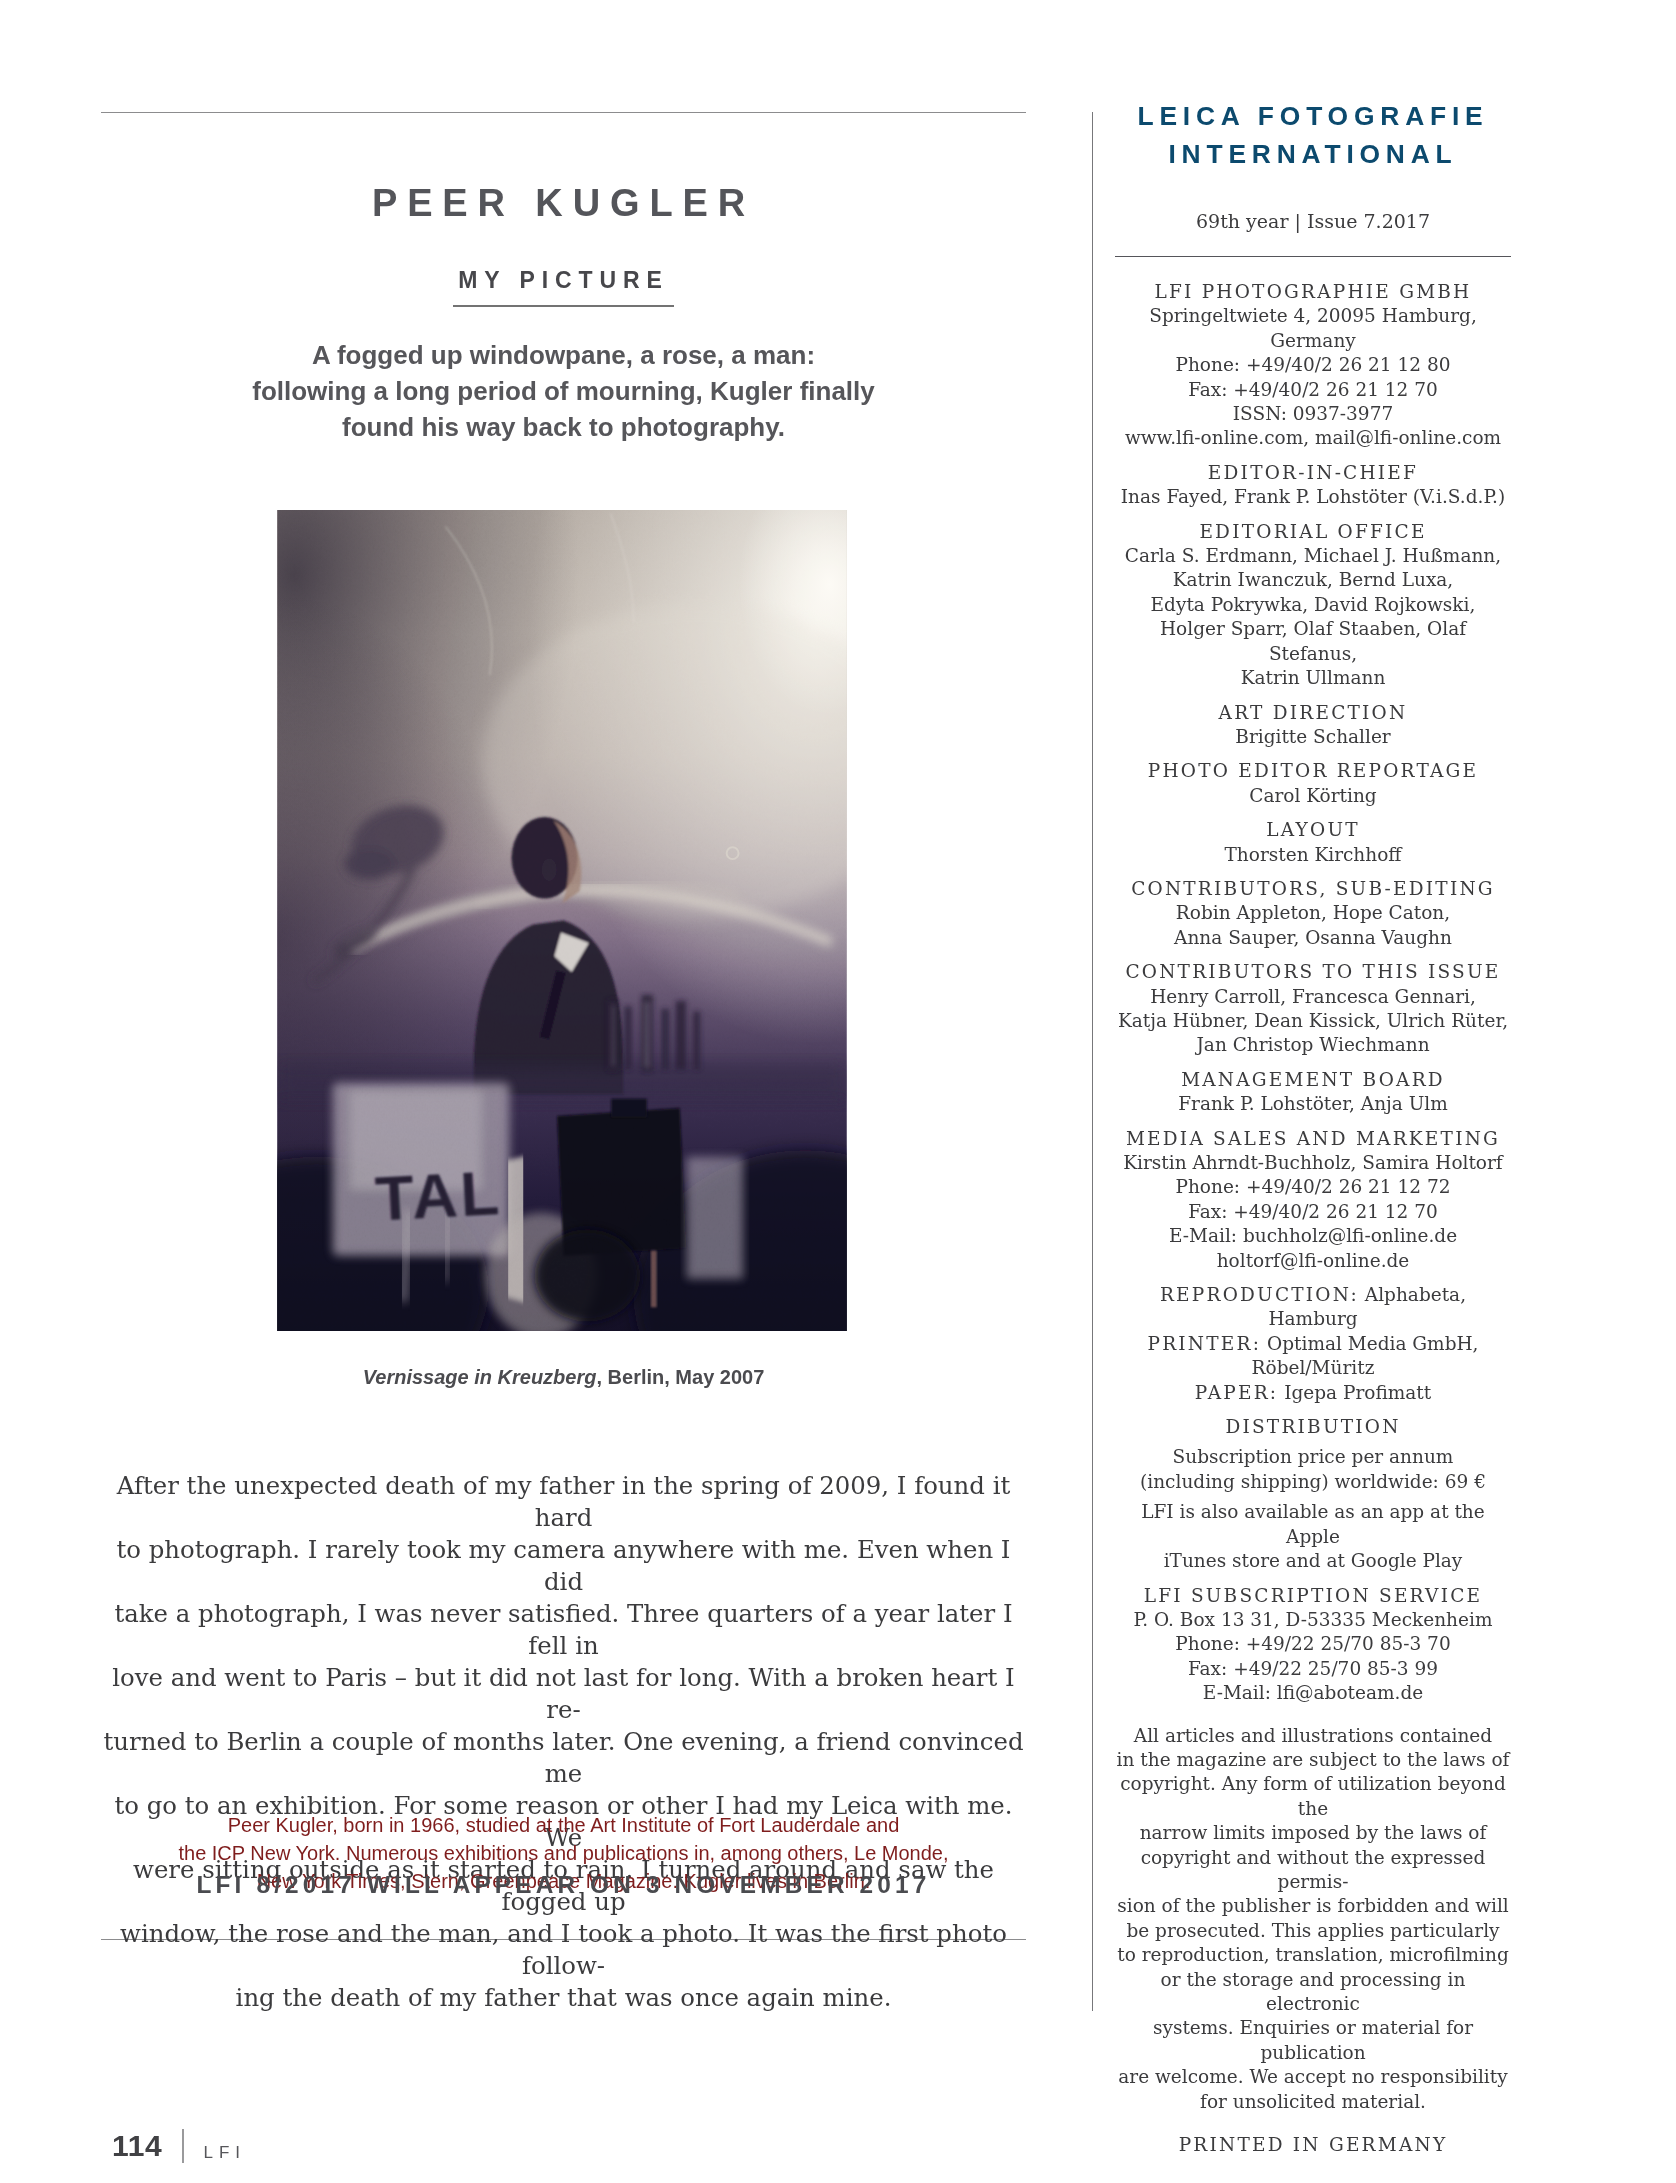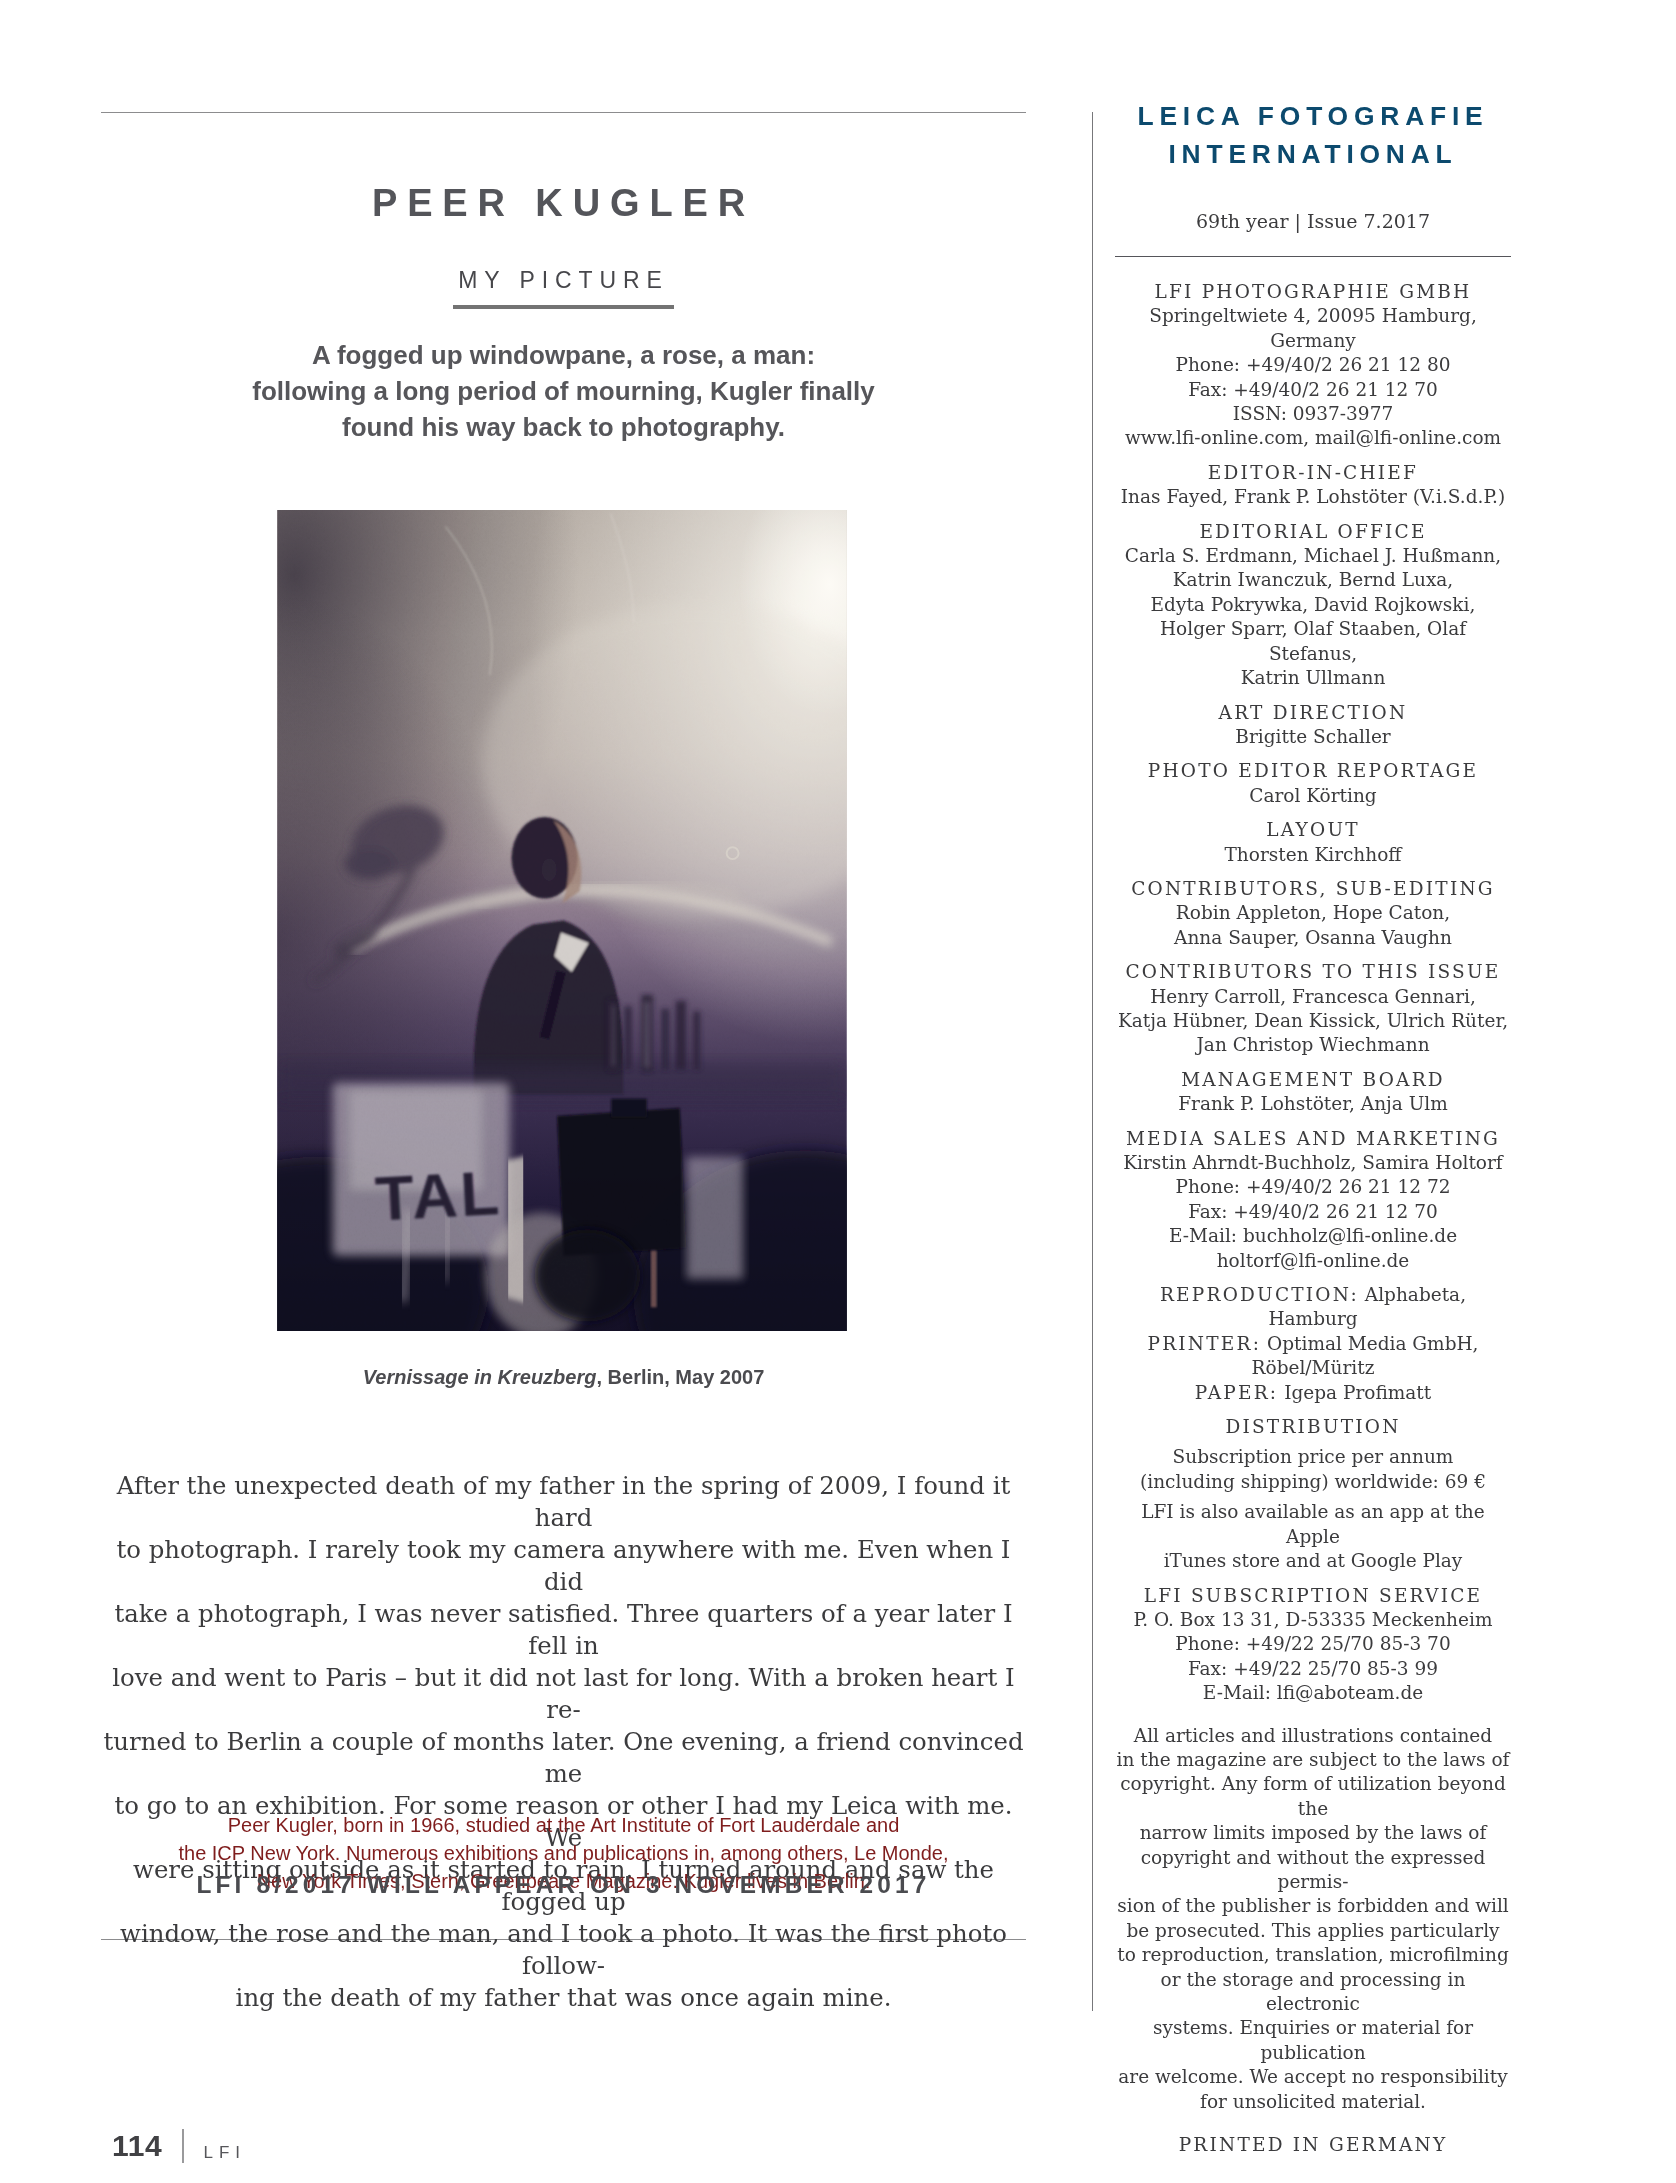--- a/index.html
+++ b/index.html
@@ -9,22 +9,22 @@
   .center{text-align:center;}
   .pre{white-space:pre-line;}
 
   .rule{background:#8c8c8e;height:1.3px;}
   .vrule{background:#77777a;width:1.3px;}
 
   
   .title{left:101px;top:182px;width:925px;font-size:38px;font-weight:bold;
          letter-spacing:.26em;color:#54555a;}
   .rubric-wrap{left:101px;top:267px;width:925px;}
-  .rubric{display:inline-block;font-size:23px;font-weight:normal;letter-spacing:.3em;
-          color:#47474b;border-bottom:4px solid #737373;padding:0 5.3px 10.6px 5.3px;}
+  .rubric{display:inline-block;font-size:23px;font-weight:bold;letter-spacing:.3em;
+          color:#47474b;border-bottom:2px solid #737373;padding:0 5.3px 10.6px 5.3px;}
   .standfirst{left:101px;top:337px;width:925px;font-size:26px;font-weight:600;
               line-height:36px;color:#56565a;}
   .photo-wrap{left:277px;top:510px;width:570px;height:821px;}
   .caption{left:101px;top:1366px;width:925px;font-size:20px;font-weight:600;color:#4b4b4f;}
   .caption .it{font-style:italic;}
   .body-text{left:101px;top:1470px;width:925px;font-family:"DejaVu Serif",serif;
              font-size:24.4px;line-height:32px;color:#3b3b3d;}
   .bio{left:101px;top:1811px;width:925px;font-size:20px;line-height:28px;color:#7f1d1d;}
   .next-issue{left:101px;top:1871px;width:925px;font-size:24.4px;font-weight:bold;
               letter-spacing:.17em;color:#4a4b4f;}

